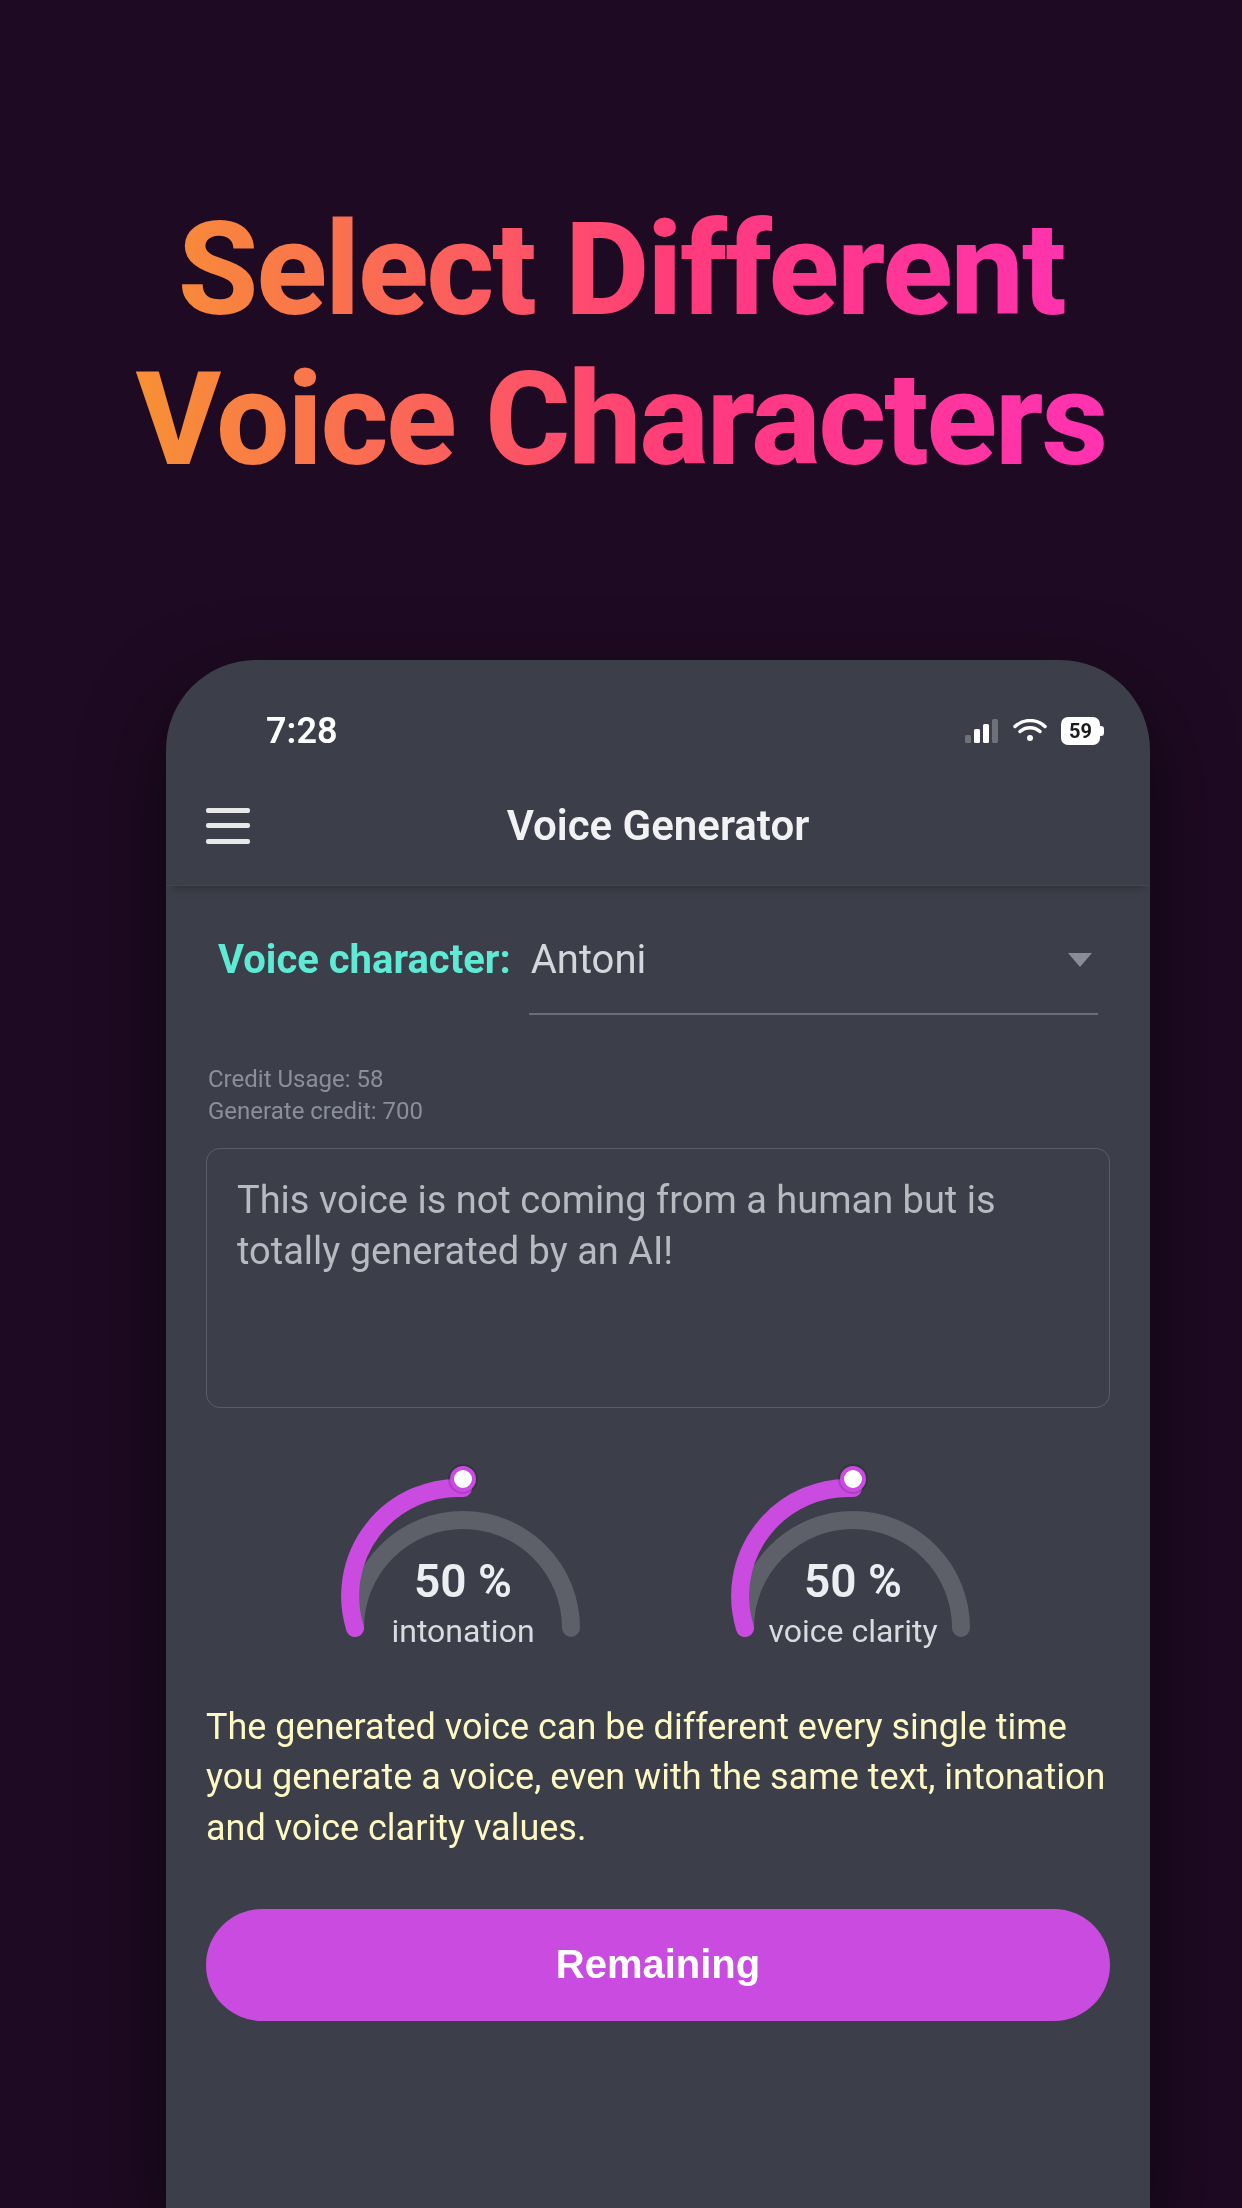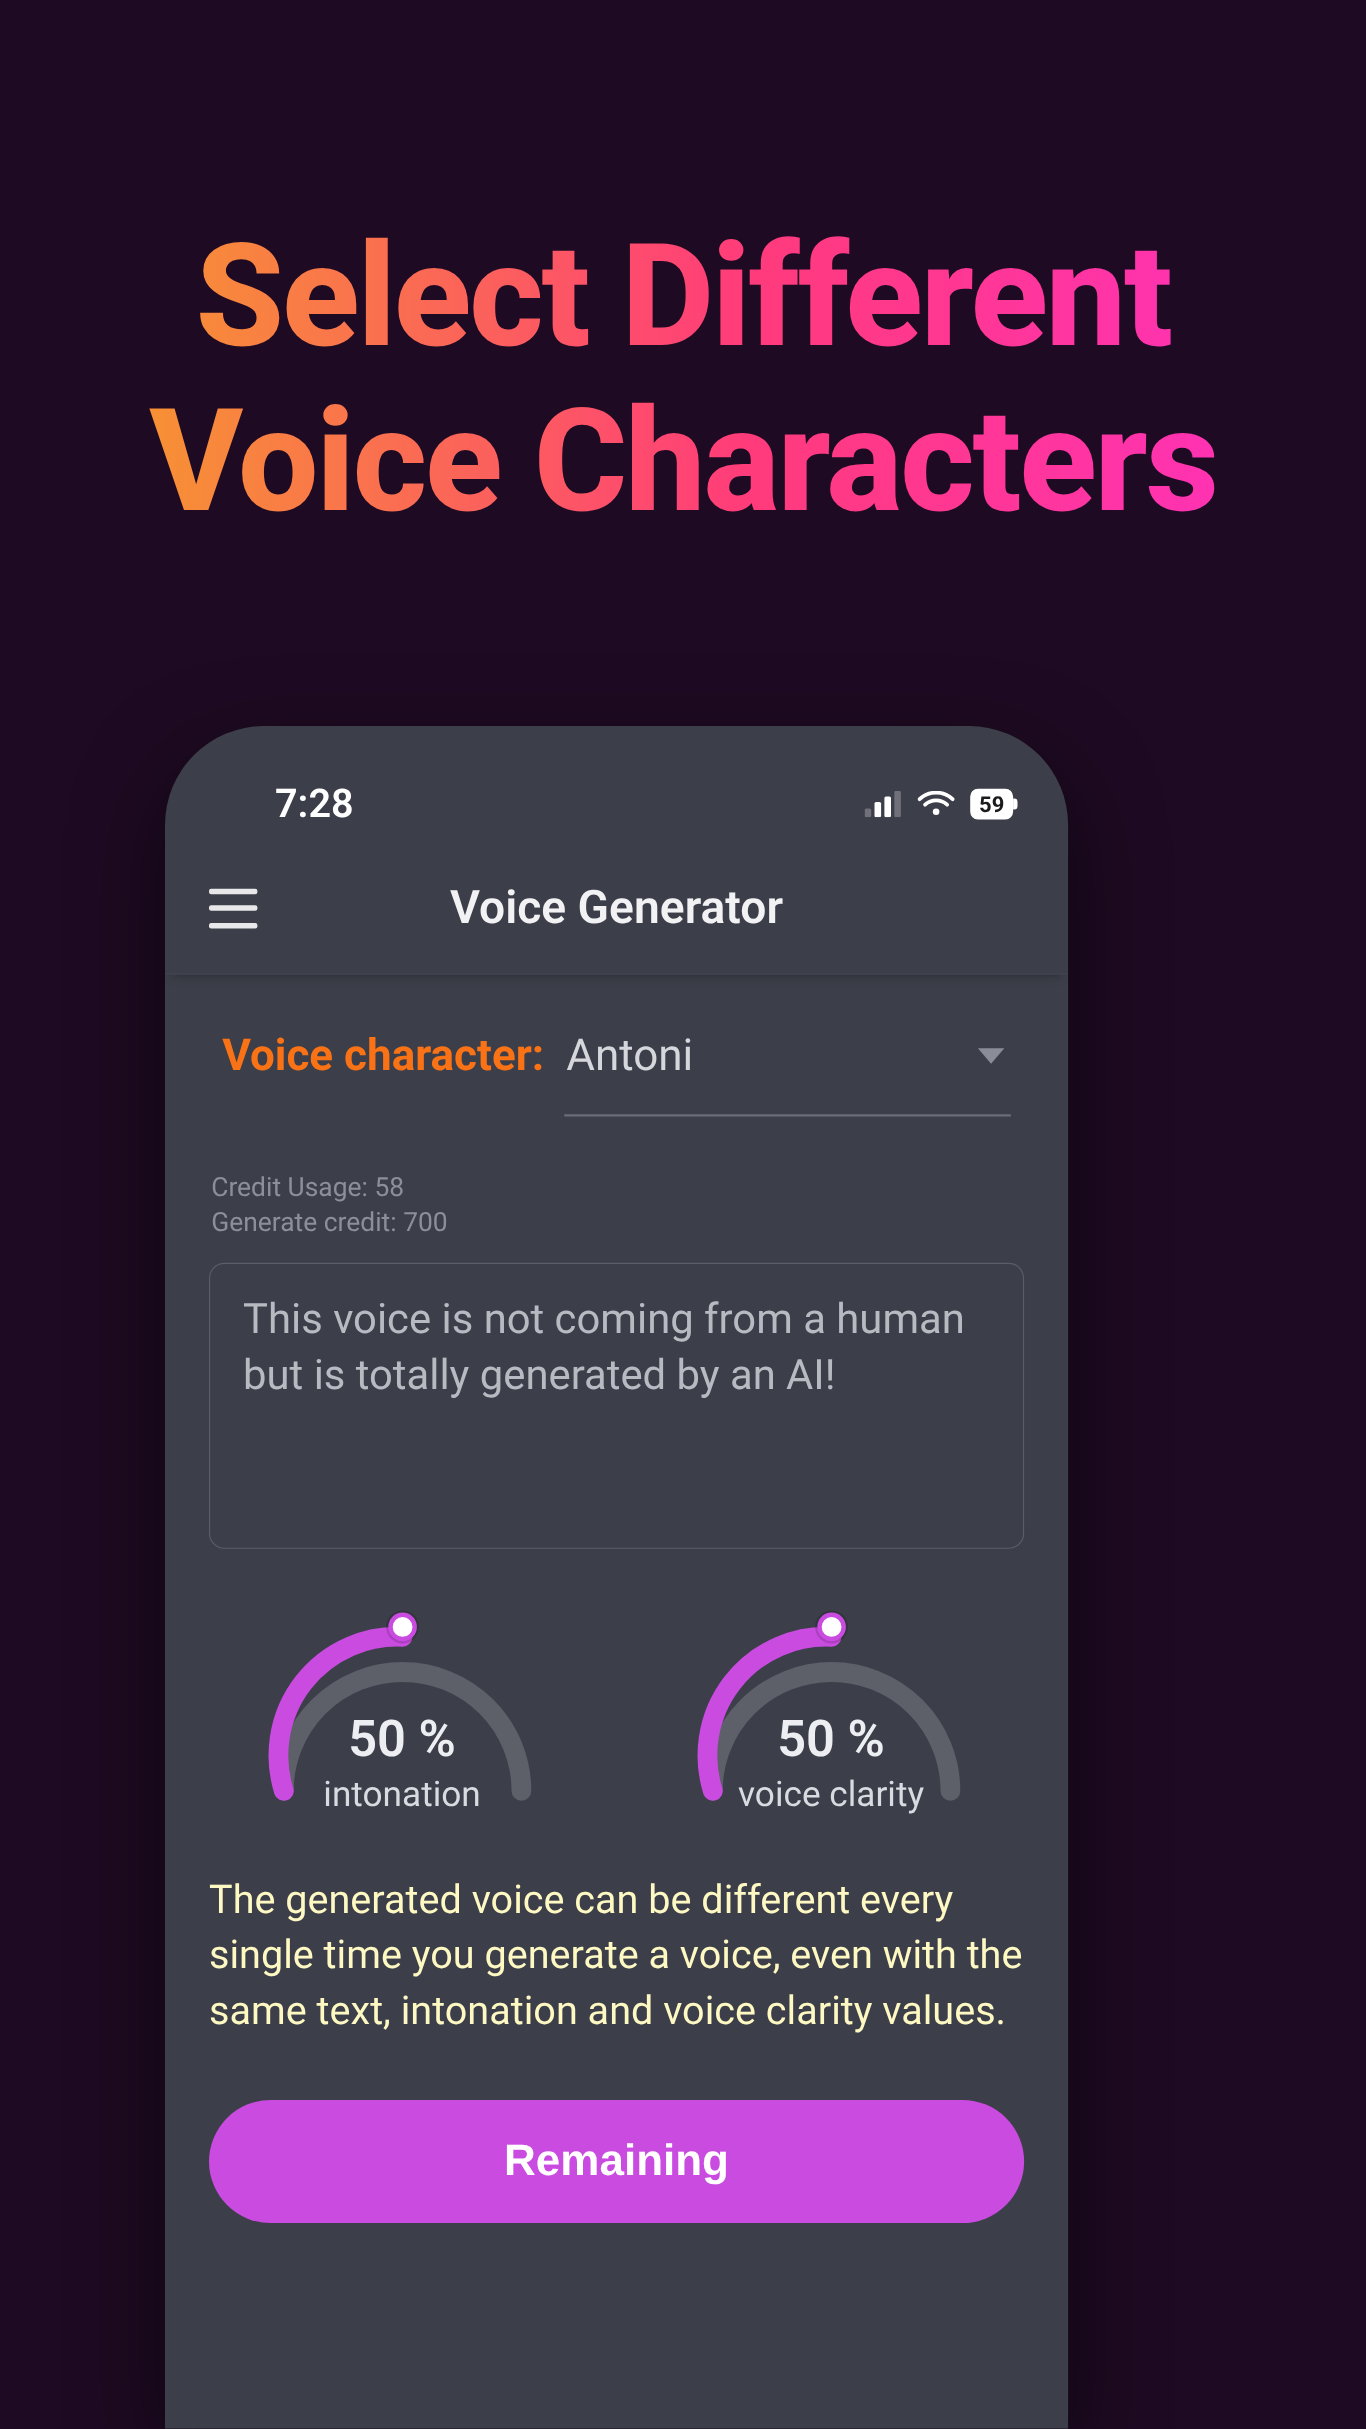--- a/index.html
+++ b/index.html
@@ -25,22 +25,22 @@
     background: linear-gradient(90deg, #f5a623 0%, #ff3b7b 55%, #ff2fc4 100%);
     -webkit-background-clip: text;
     background-clip: text;
     color: transparent;
   }
 
   
   .phone {
     position: absolute;
     top: 660px;
-    left: 150px;
-    width: 821px;
+    left: 166px;
+    width: 984px;
     height: 1548px;
     background: #3c3f49;
     border-radius: 90px 90px 0 0;
     overflow: hidden;
     box-shadow: 0 30px 80px rgba(0,0,0,0.5);
   }
 
   
   .status-bar {
     height: 70px;
@@ -113,21 +113,21 @@
   
   .screen-body { padding: 40px 40px 0 40px; }
 
   .voice-row {
     display:flex;
     align-items:baseline;
     gap: 18px;
     padding: 10px 12px 0 12px;
   }
   .voice-label {
-    color:#f97316;
+    color:#5eead4;
     font-size:40px;
     font-weight:700;
   }
   .voice-select {
     flex:1;
     display:flex;
     align-items:center;
     justify-content:space-between;
     border-bottom: 2px solid #6b6e79;
     padding: 0 6px 30px 2px;

